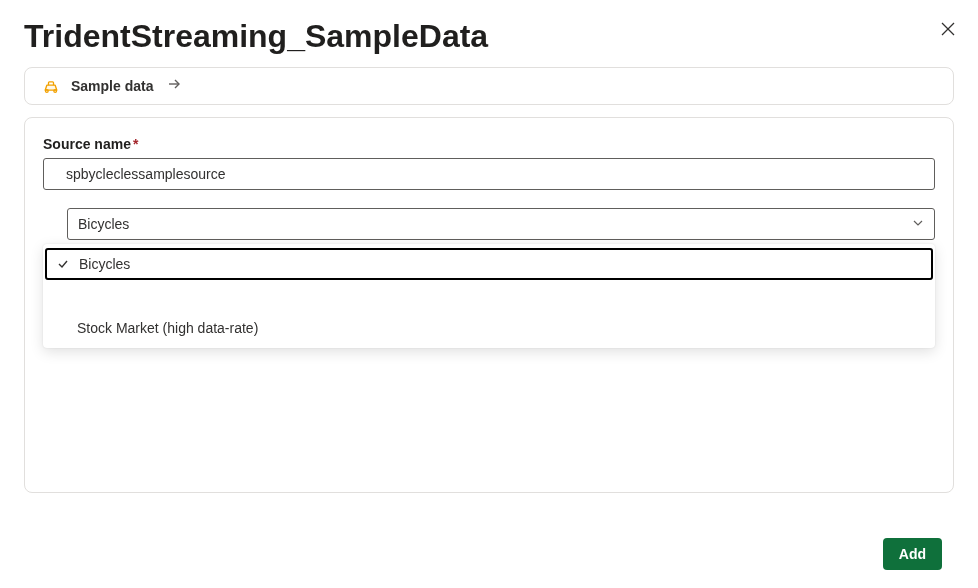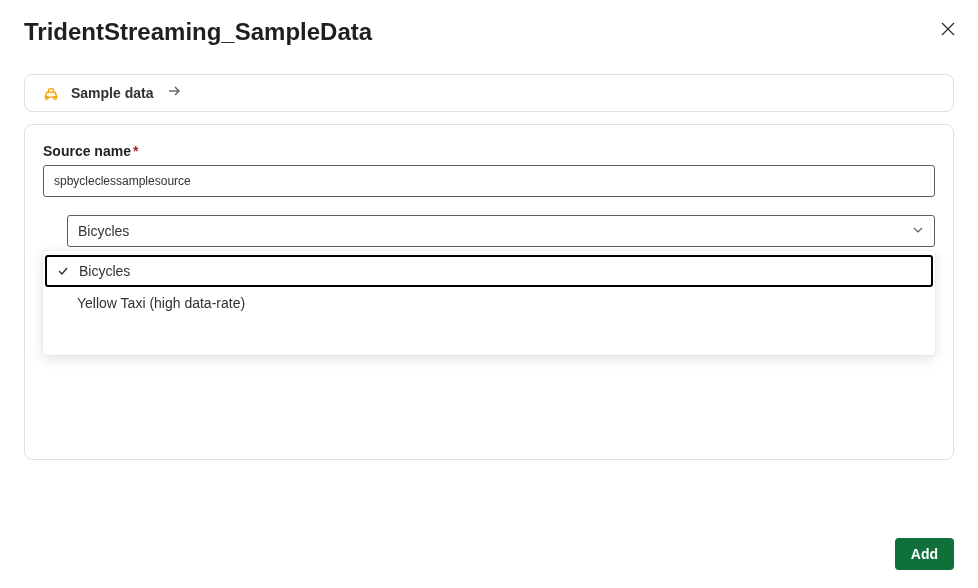--- a/index.html
+++ b/index.html
@@ -25,24 +25,24 @@
     color: #323130;
     background: transparent; border: none;
   }
   .dialog-subtitle {
     font-size: 14px;
     font-weight: 600;
     color: #605e5c;
     margin: 0 0 6px 0;
   }
   .dialog-title {
-    font-size: 24px;
+    font-size: 32px;
     font-weight: 600;
     color: #201f1e;
-    margin: 0 0 28px 0;
+    margin: 0 0 12px 0;
   }
   .breadcrumb-card {
     border: 1px solid #e1dfdd;
     border-radius: 8px;
     padding: 8px 16px;
     display: flex;
     align-items: center;
     gap: 14px;
     margin-bottom: 12px;
   }
@@ -54,37 +54,37 @@
   .bc-arrow { color: #605e5c; }
   .icon-box {
     width: 20px; height: 20px;
     display: inline-flex; align-items: center; justify-content: center;
   }
   .form-card {
     border: 1px solid #e1dfdd;
     border-radius: 8px;
     padding: 18px 18px 18px 18px;
     position: relative;
-    height: 336px;
+    height: 376px;
   }
   .field-label {
     font-size: 14px;
     font-weight: 600;
     color: #201f1e;
     margin: 0 0 6px 0;
     display: block;
   }
   .req { color: #a4262c; margin-left: 2px; }
   .text-input {
     width: 100%;
     height: 32px;
     border: 1px solid #605e5c;
     border-radius: 3px;
-    padding: 0 10px;
-    font-size: 12px;
+    padding: 0 22px;
+    font-size: 14px;
     color: #323130;
     font-family: inherit;
     outline: none;
     margin-bottom: 18px;
   }
   .dropdown {
     position: relative;
     width: 100%;
     padding-left: 24px;
   }
@@ -134,21 +134,21 @@
   .option-check {
     width: 22px;
     display: inline-flex;
     align-items: center;
     justify-content: flex-start;
     color: #323130;
   }
   .option-check.hidden svg { visibility: hidden; }
   .footer {
     position: absolute;
-    right: 24px;
+    right: 36px;
     bottom: 18px;
   }
   .add-btn {
     background: #0f703b;
     color: #fff;
     border: none;
     border-radius: 4px;
     height: 32px;
     padding: 0 16px;
     font-size: 14px;
@@ -219,29 +219,29 @@
           </span>
           <span>Bicycles</span>
         </div>
 
         <div class="dropdown-option">
           <span class="option-check hidden">
             <svg width="12" height="12" viewBox="0 0 12 12" stroke="currentColor" stroke-width="1.4" fill="none">
               <polyline points="2,6 5,9 10,3"></polyline>
             </svg>
           </span>
-          <span>Yellow Taxi (high data-rate)</span>
         </div>
 
         <div class="dropdown-option">
           <span class="option-check hidden">
             <svg width="12" height="12" viewBox="0 0 12 12" stroke="currentColor" stroke-width="1.4" fill="none">
               <polyline points="2,6 5,9 10,3"></polyline>
             </svg>
           </span>
+          <span>Stock Market (high data-rate)</span>
         </div>
 
       </div>
     </div>
 
   </div>
 
   <div class="footer">
     <button class="add-btn">Add</button>
   </div>

